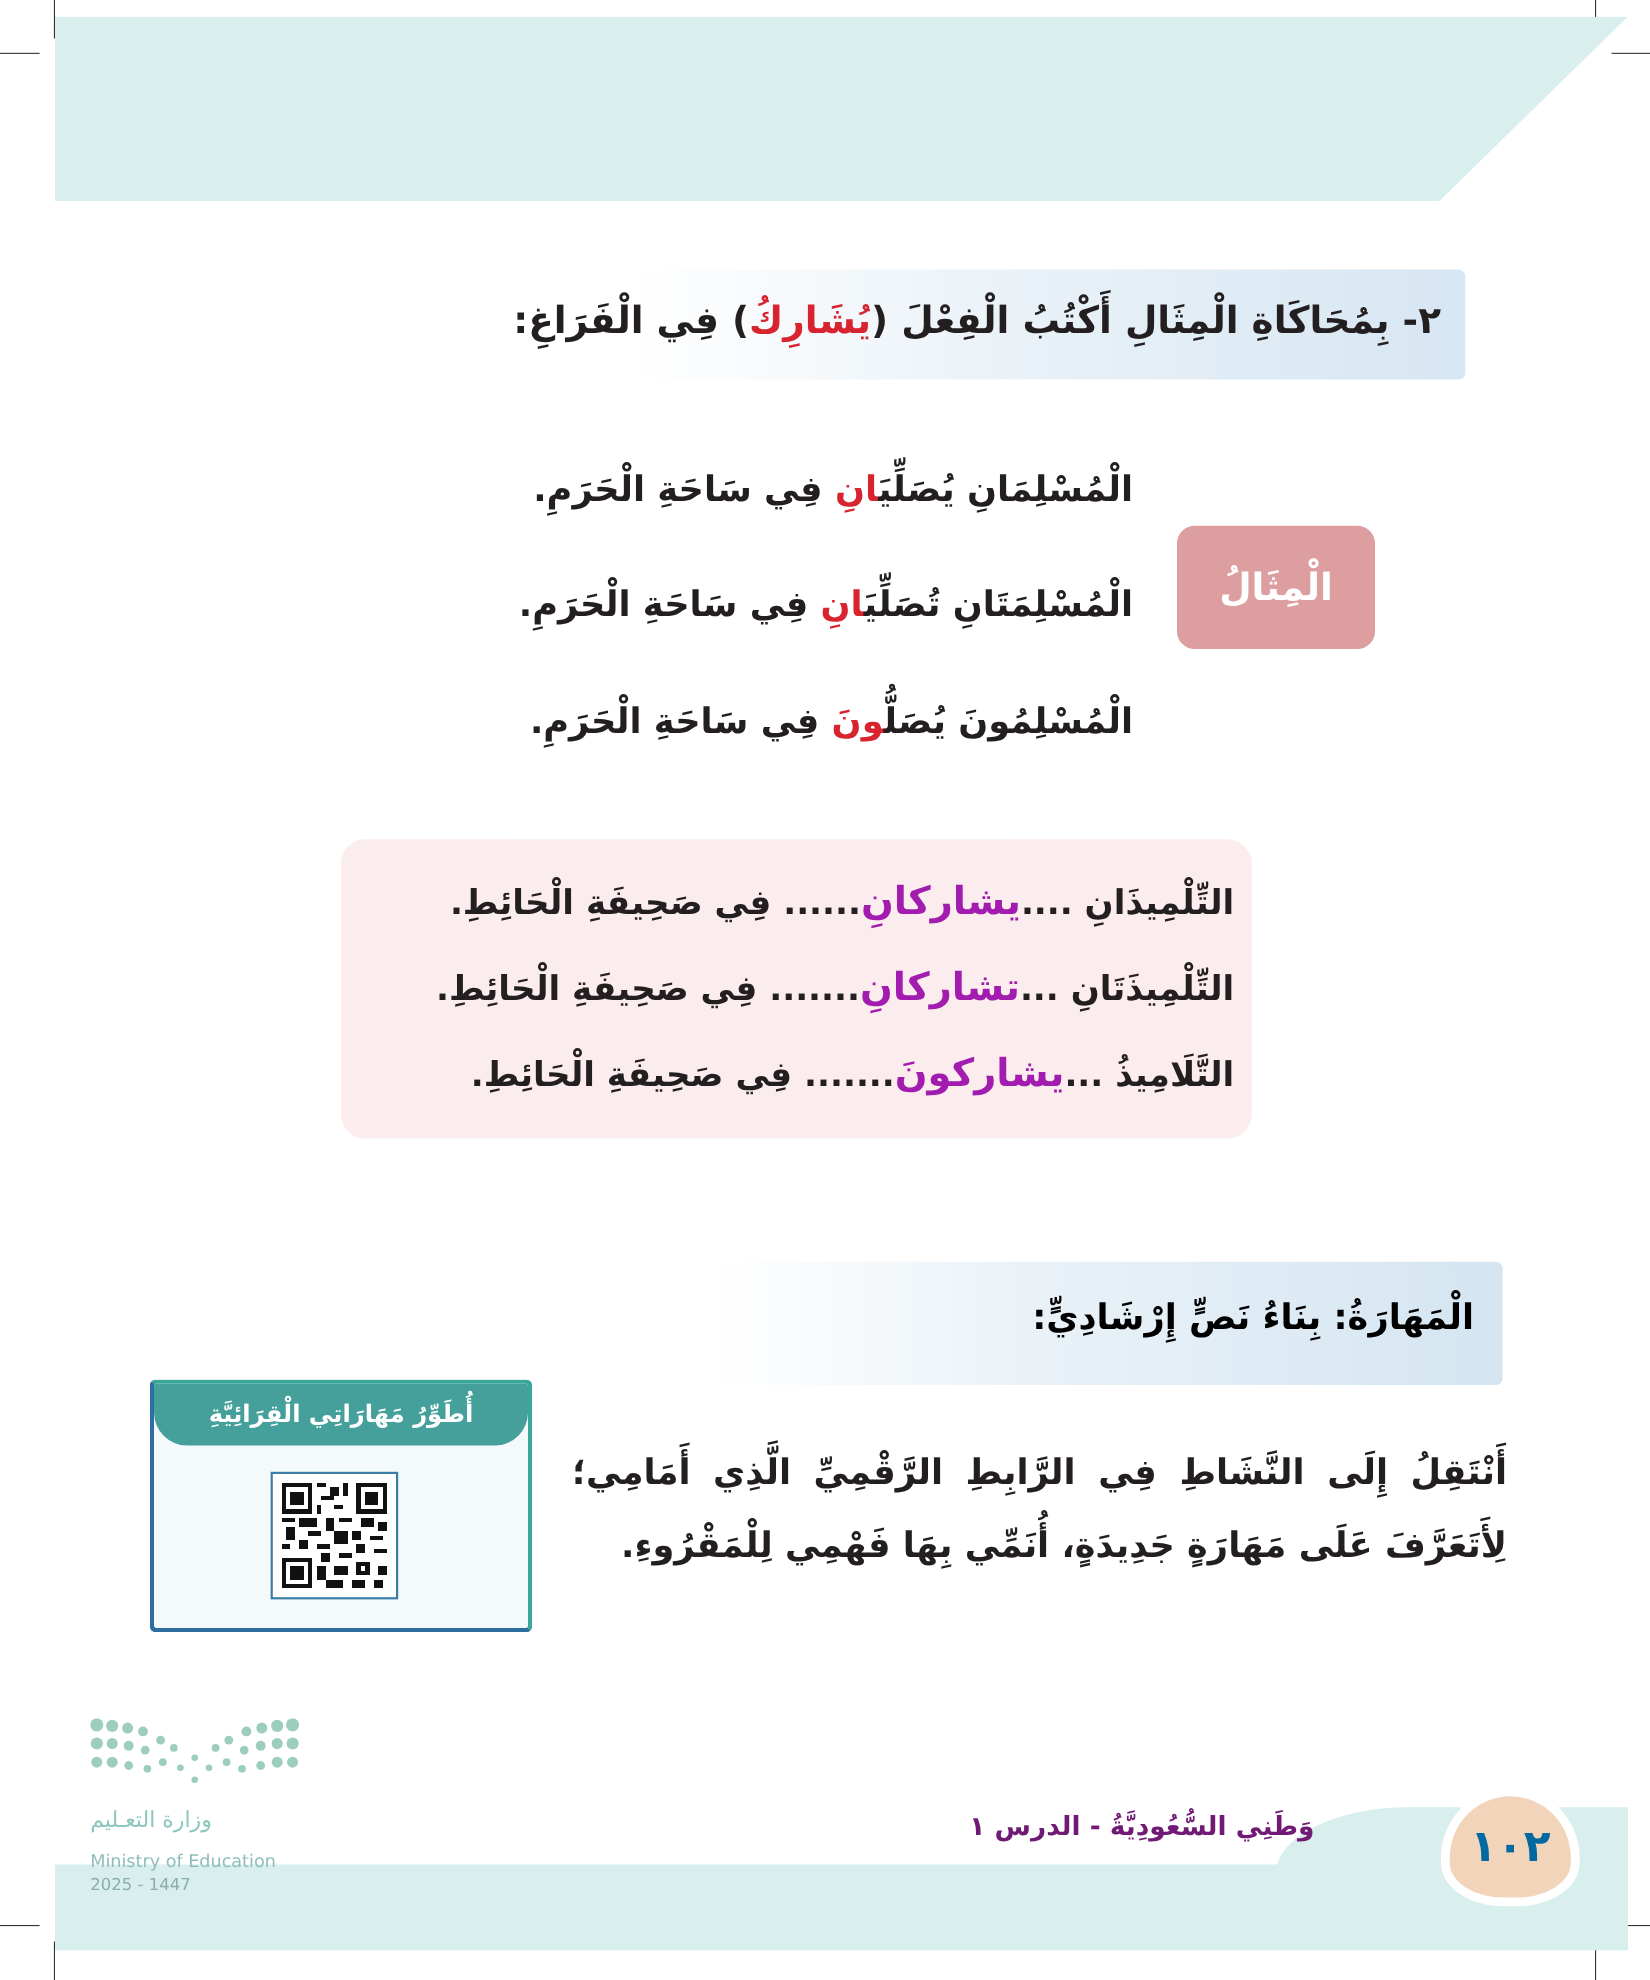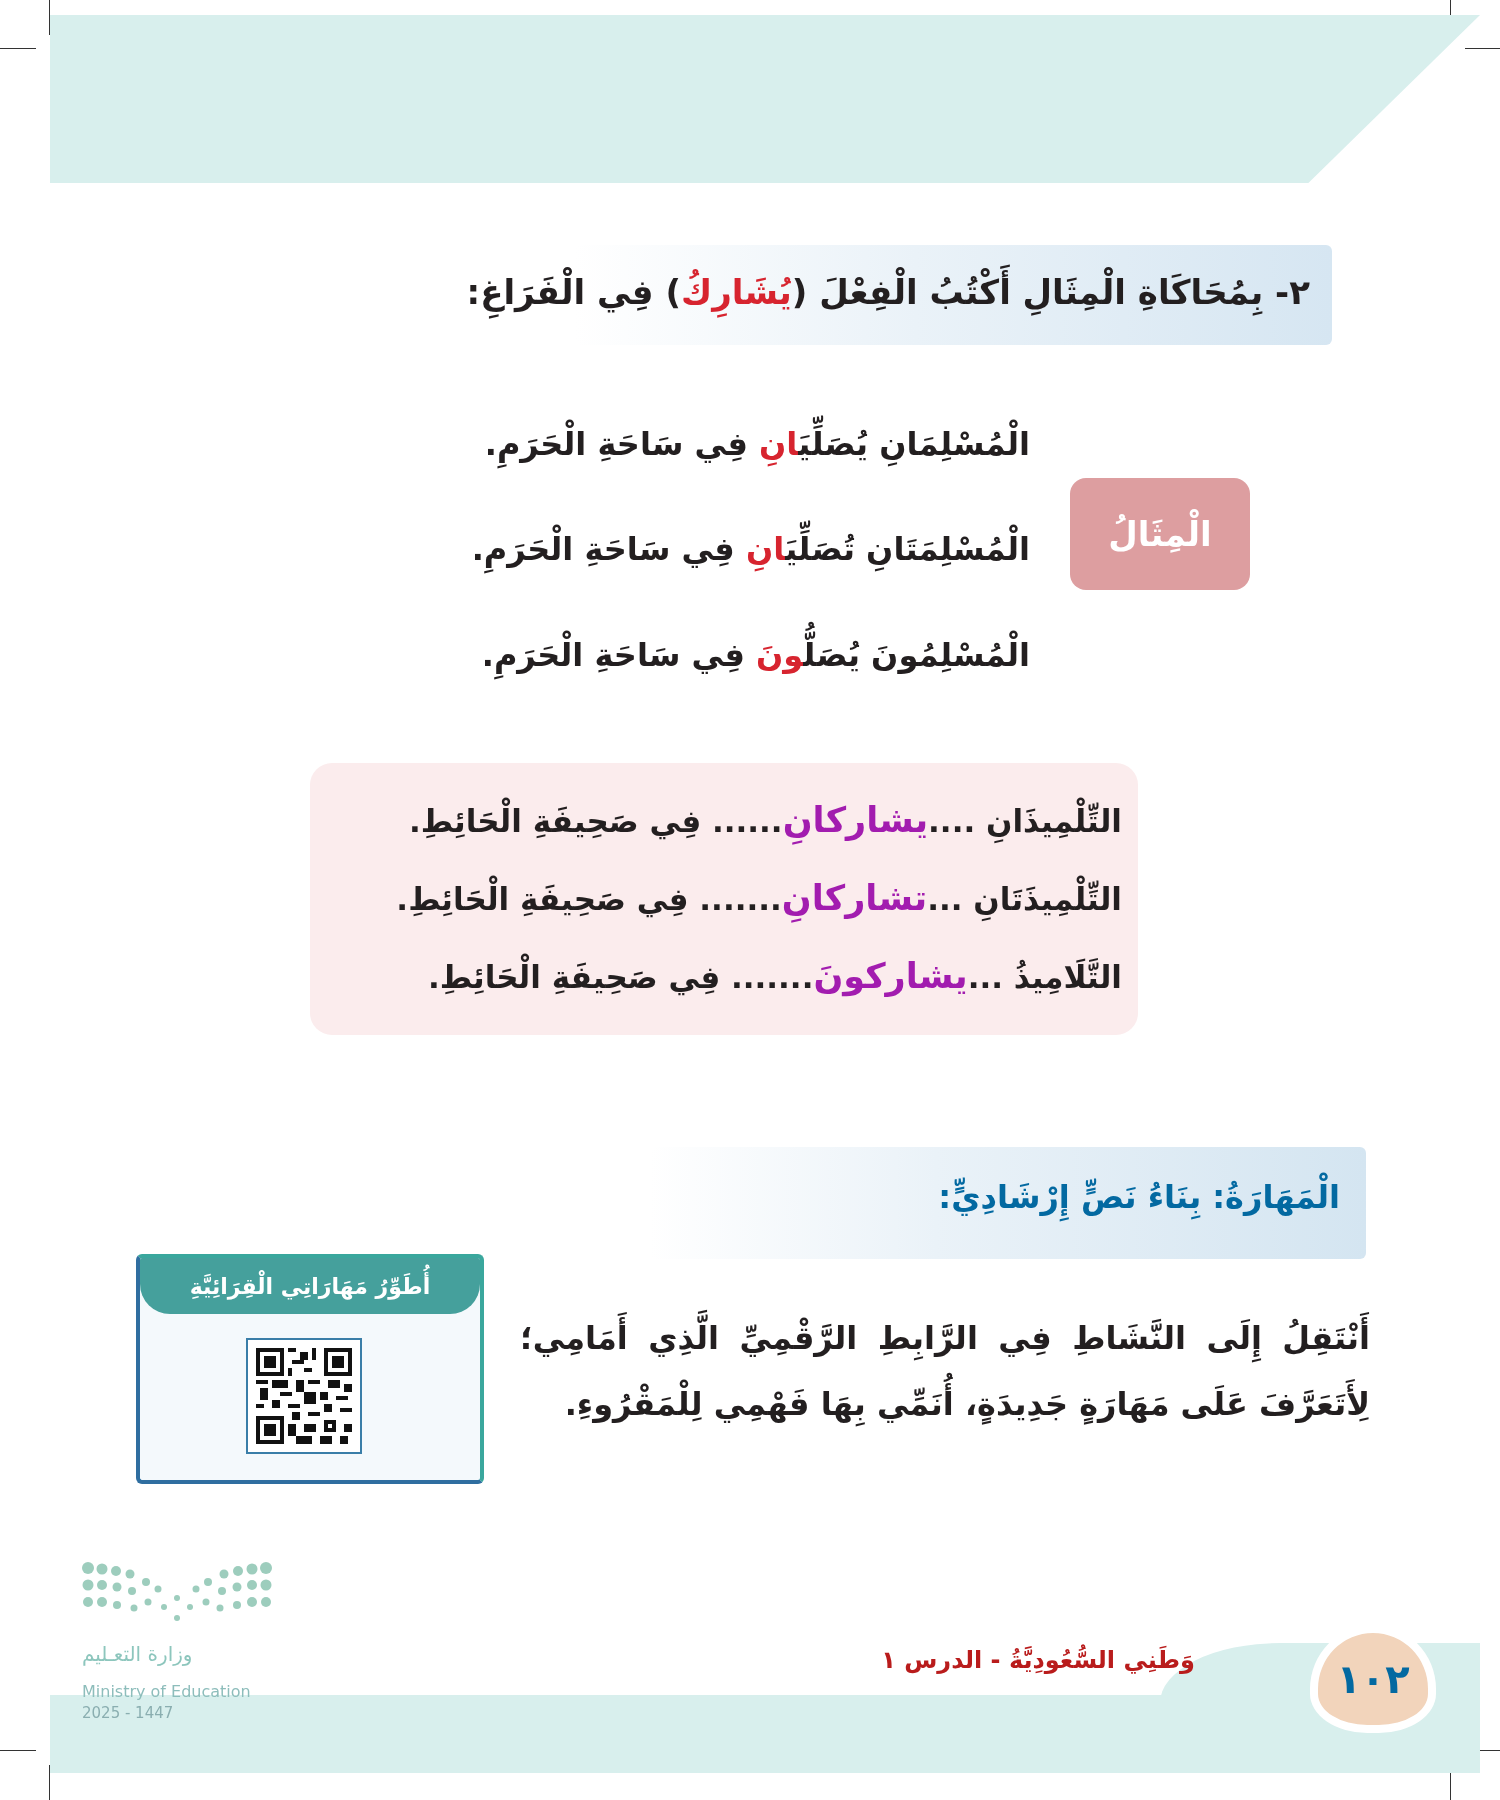--- a/index.html
+++ b/index.html
@@ -49,21 +49,21 @@
   .fill-line .dots { letter-spacing: 4px; }
   .fill-line .ans { color: #a21caf; font-size: 35px; }
 
   .skill-header {
     position: absolute; left: 650px; top: 1147px; width: 716px; height: 112px;
     border-radius: 6px;
     background: linear-gradient(to left, #d4e5f1 0%, #eaf2f8 60%, #ffffff 100%);
   }
   .skill-title {
     position: absolute; right: 160px; top: 1178px;
-    font-size: 32px; font-weight: bold; color: #0369a1; white-space: nowrap;
+    font-size: 32px; font-weight: bold; color: #000000; white-space: nowrap;
   }
   .para {
     position: absolute; right: 130px; top: 1305px; width: 850px;
     font-size: 32px; font-weight: bold; line-height: 66px; text-align: justify;
   }
 
   .qr-card {
     position: absolute; left: 136px; top: 1254px; width: 340px; height: 222px;
     border-radius: 6px; background: #f4f9fc;
     border: 4px solid #2f6ea0;
@@ -92,21 +92,21 @@
   }
   .page-num {
     position: absolute; left: 1310px; top: 1625px; width: 110px; height: 92px;
     border-radius: 55% 55% 50% 50% / 65% 65% 40% 40%;
     background: #f2d4bb; border: 8px solid #ffffff;
     display: flex; align-items: center; justify-content: center;
     color: #0369a1; font-size: 40px; font-weight: bold;
   }
   .lesson-label {
     position: absolute; right: 305px; top: 1646px;
-    font-size: 24px; font-weight: bold; color: #b91c1c; white-space: nowrap;
+    font-size: 24px; font-weight: bold; color: #701a75; white-space: nowrap;
   }
 
   .moe-logo { position: absolute; left: 82px; top: 1562px; }
   .moe-ar {
     position: absolute; left: 82px; top: 1642px; font-size: 20px; color: #8dc6bd; white-space: nowrap;
   }
   .moe-en {
     position: absolute; left: 82px; top: 1682px; font-size: 16px; color: #8dbdbb; white-space: nowrap;
   }
   .moe-year {

